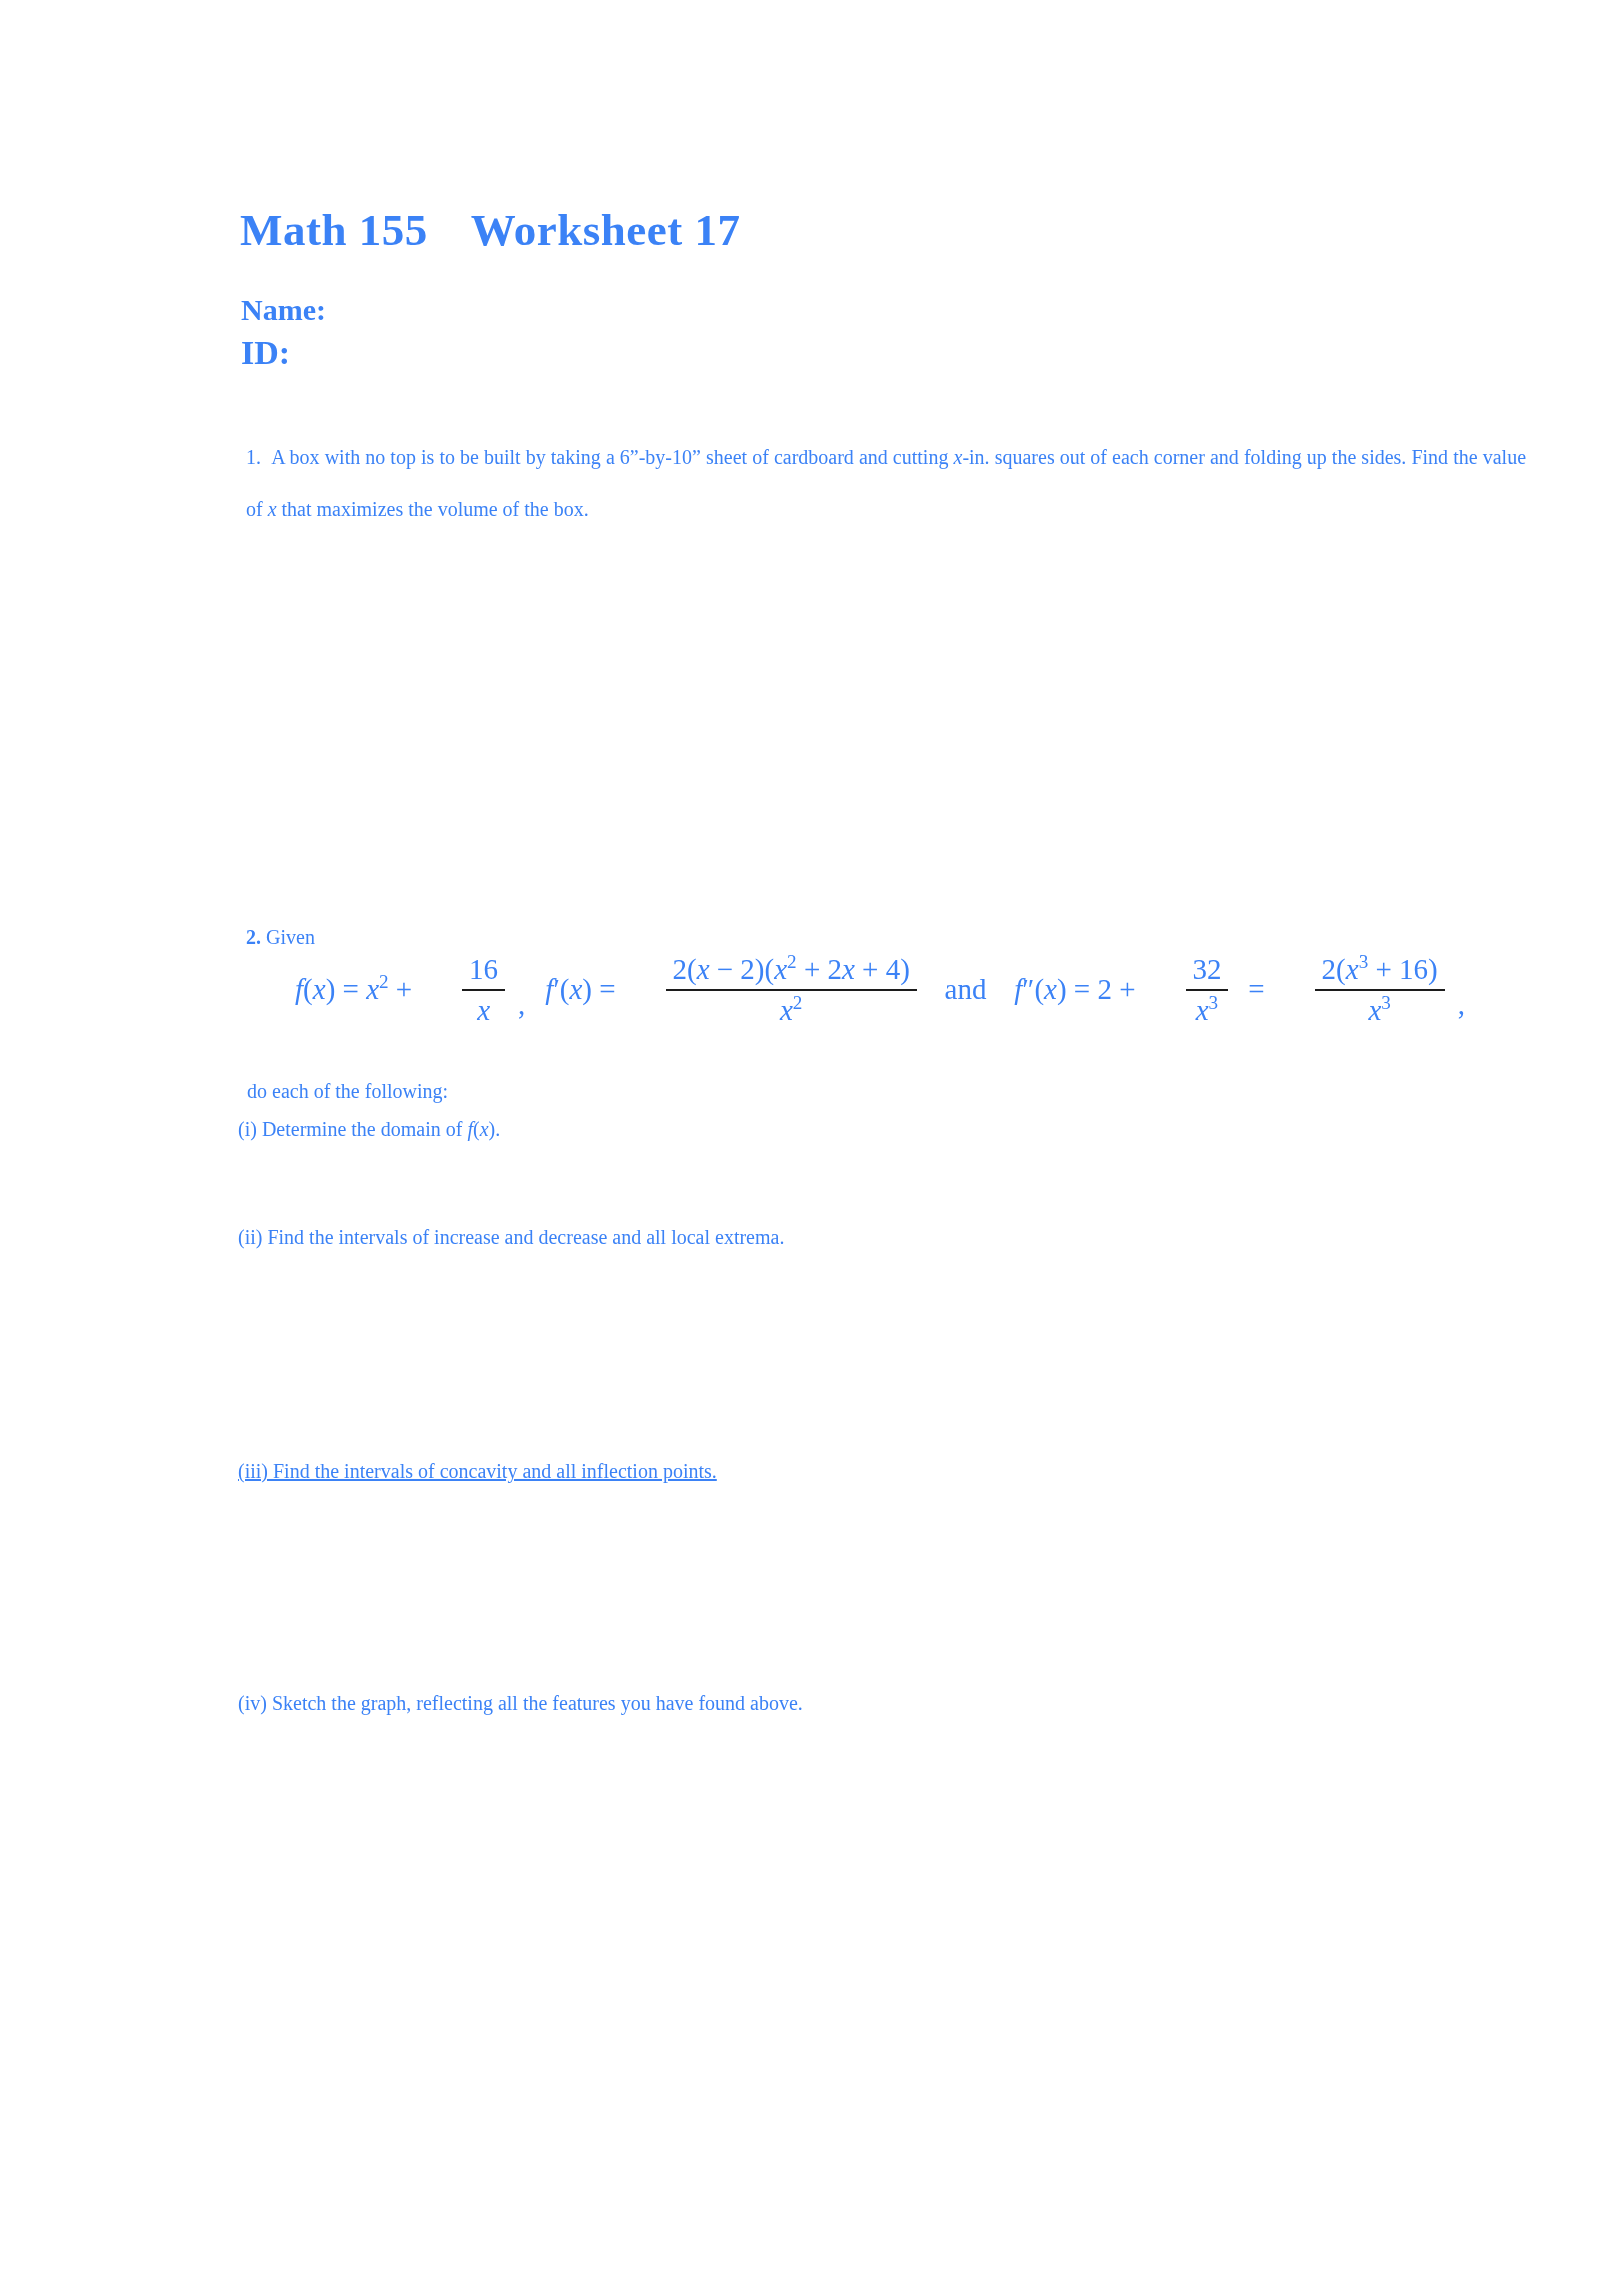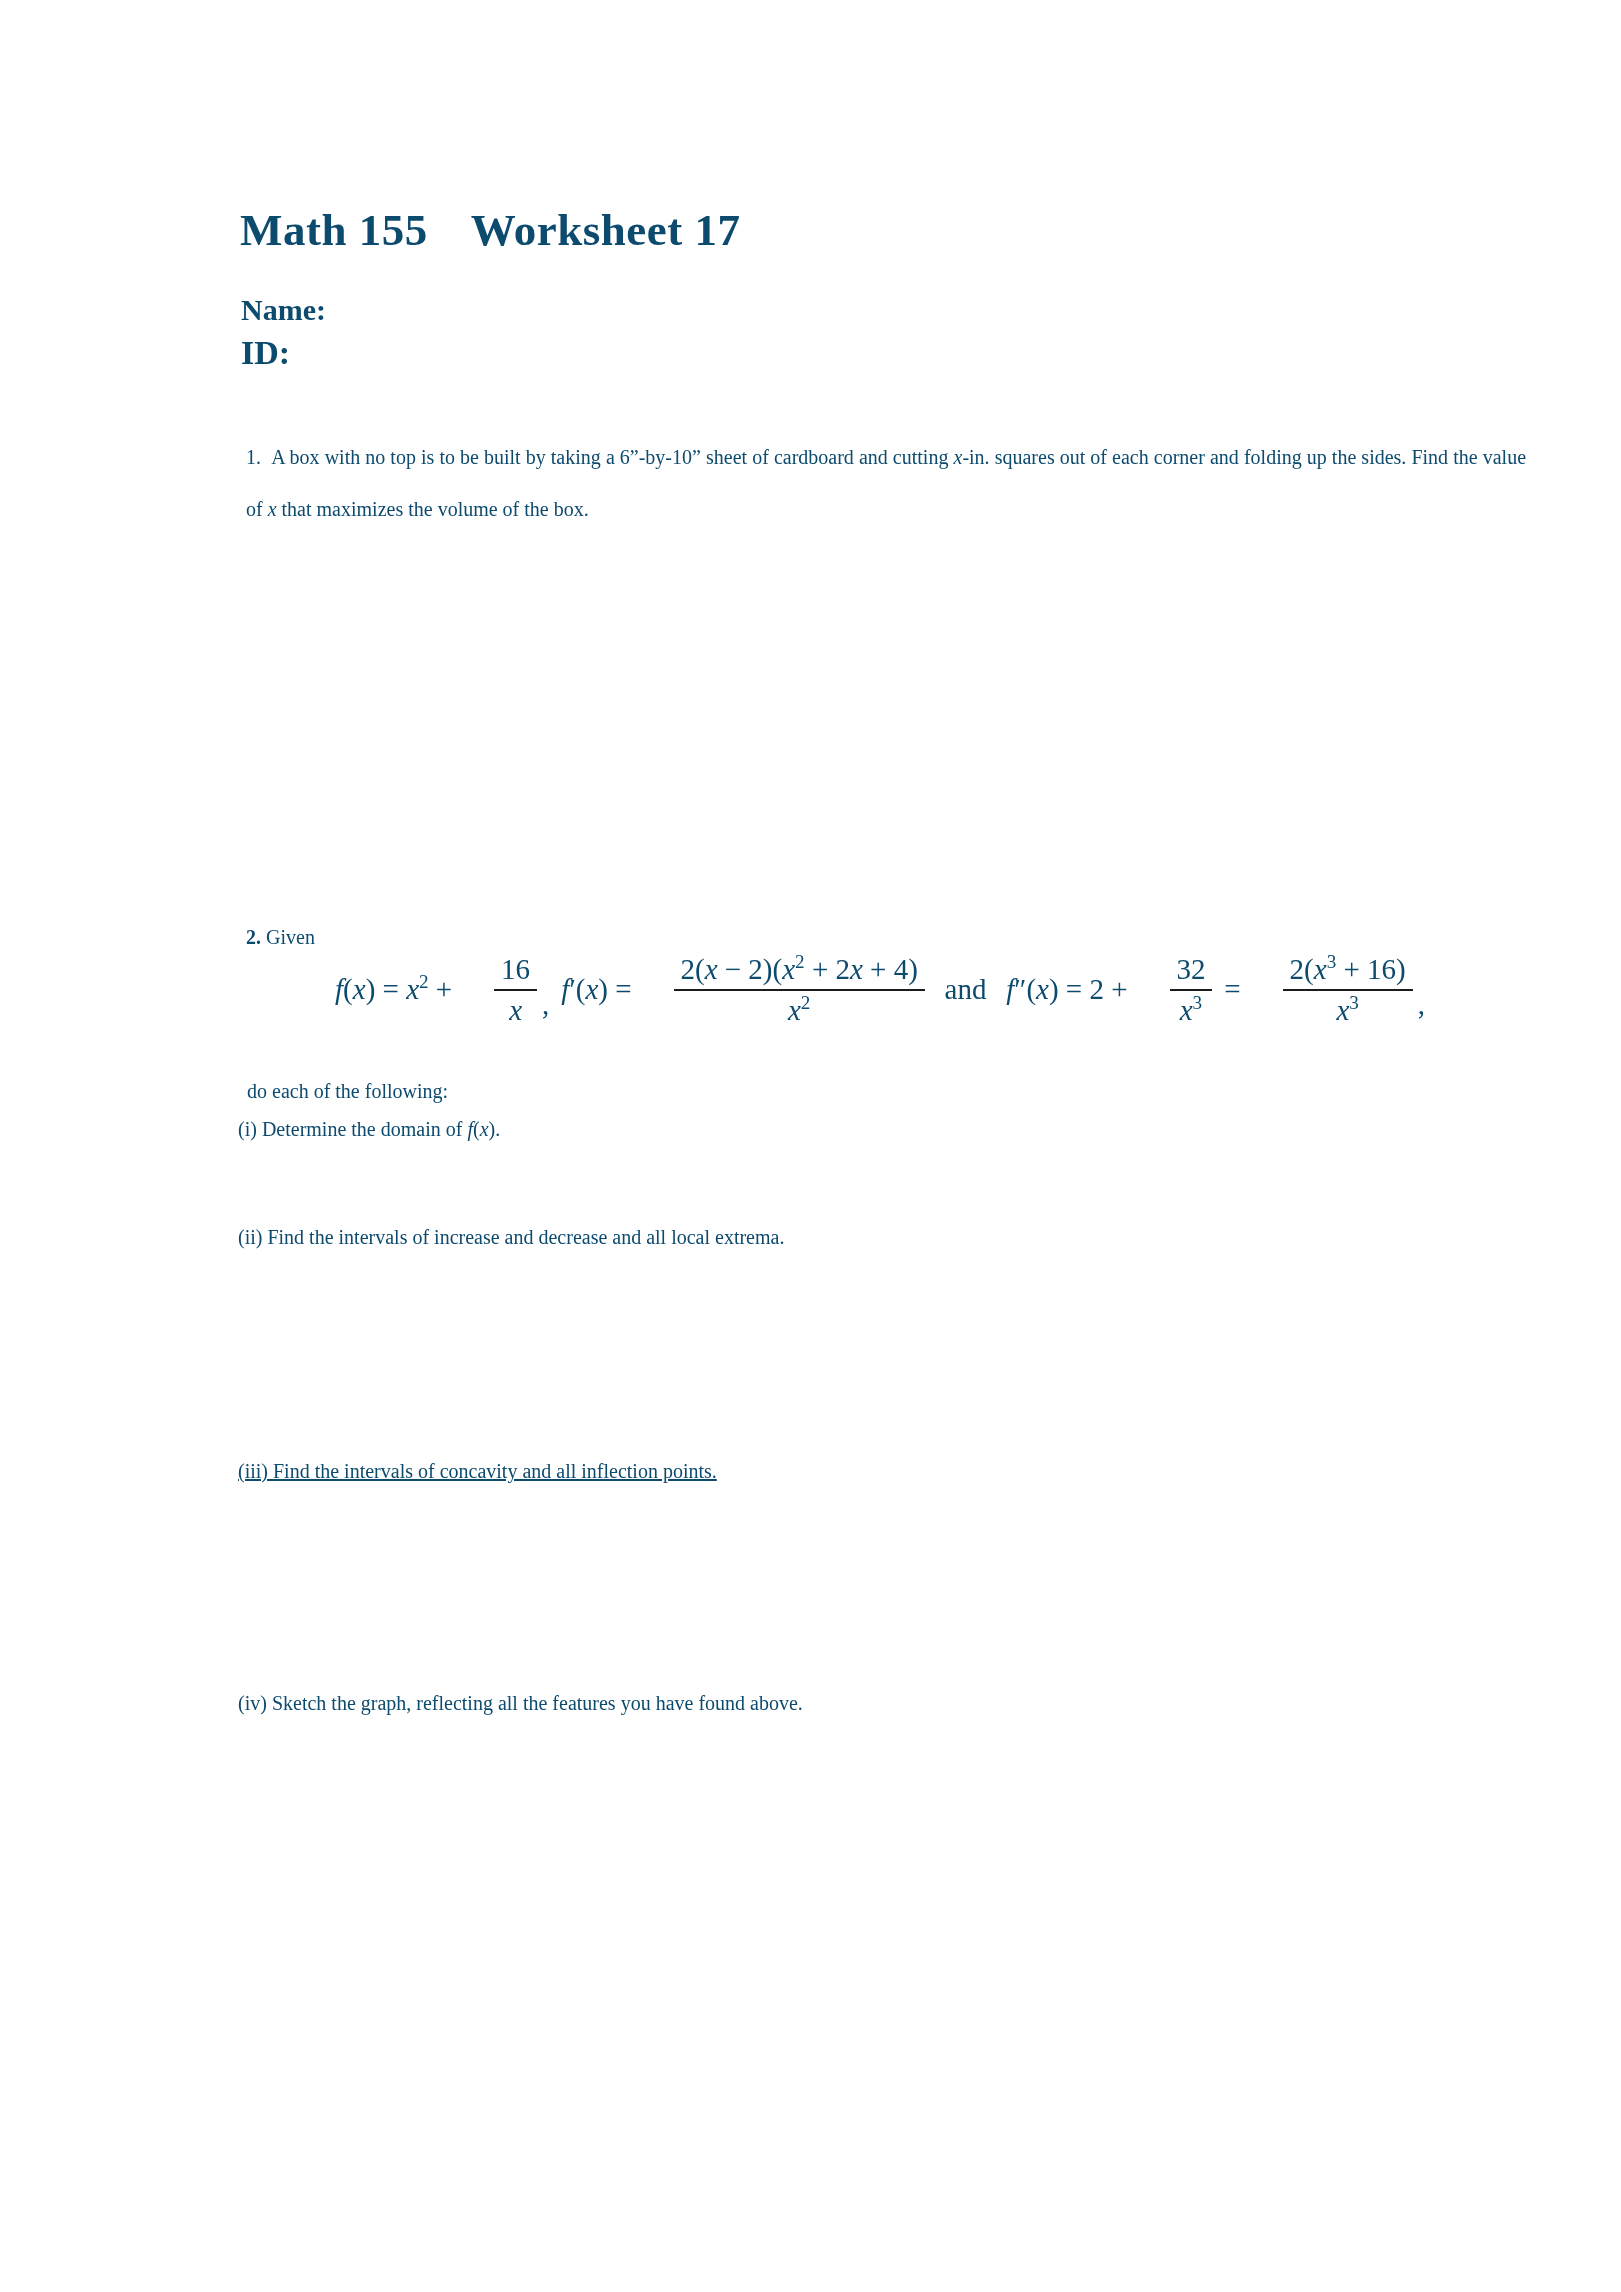--- a/index.html
+++ b/index.html
@@ -6,21 +6,21 @@
   html, body {
     margin: 0;
     padding: 0;
     background: #ffffff;
   }
   .page {
     position: relative;
     width: 1621px;
     height: 2293px;
     background: #ffffff;
-    color: #0c4a6e;
+    color: #3b82f6;
     font-family: "Liberation Serif", "DejaVu Serif", serif;
     overflow: hidden;
   }
   .abs { position: absolute; }
 
   .title-row {
     left: 240px;
     top: 204px;
     display: flex;
     gap: 43px;
@@ -45,21 +45,21 @@
   .p2-num  { font-weight: bold; }
 
   .formula {
     left: 240px;
     top: 953px;
     width: 1280px;
     display: flex;
     justify-content: center;
     align-items: center;
     font-size: 29px;
-    gap: 12px;
+    gap: 20px;
     white-space: nowrap;
   }
   .formula i { font-style: italic; }
   .formula sup, .p1 sup { font-size: 0.66em; line-height: 0; vertical-align: super; }
 
   .frac {
     display: inline-flex;
     flex-direction: column;
     align-items: center;
     line-height: 1.12;

